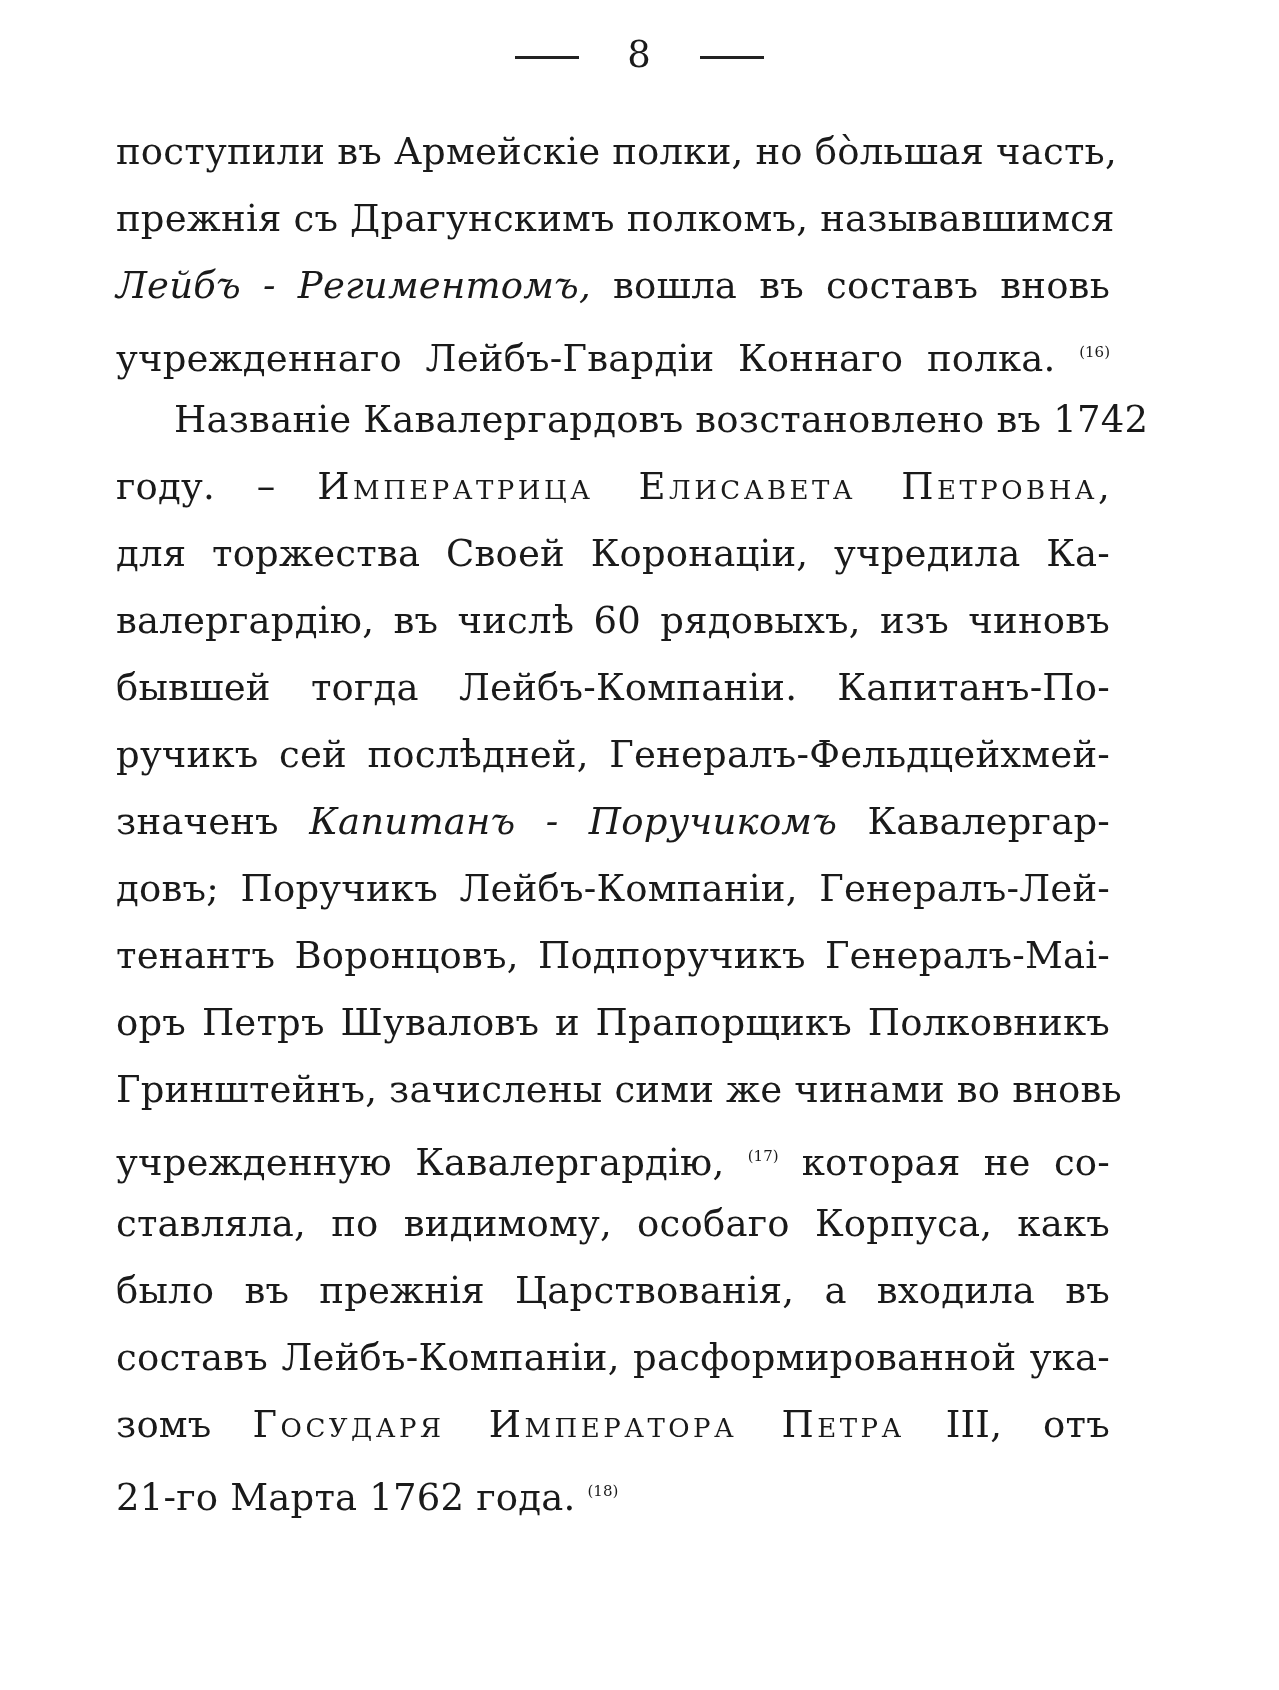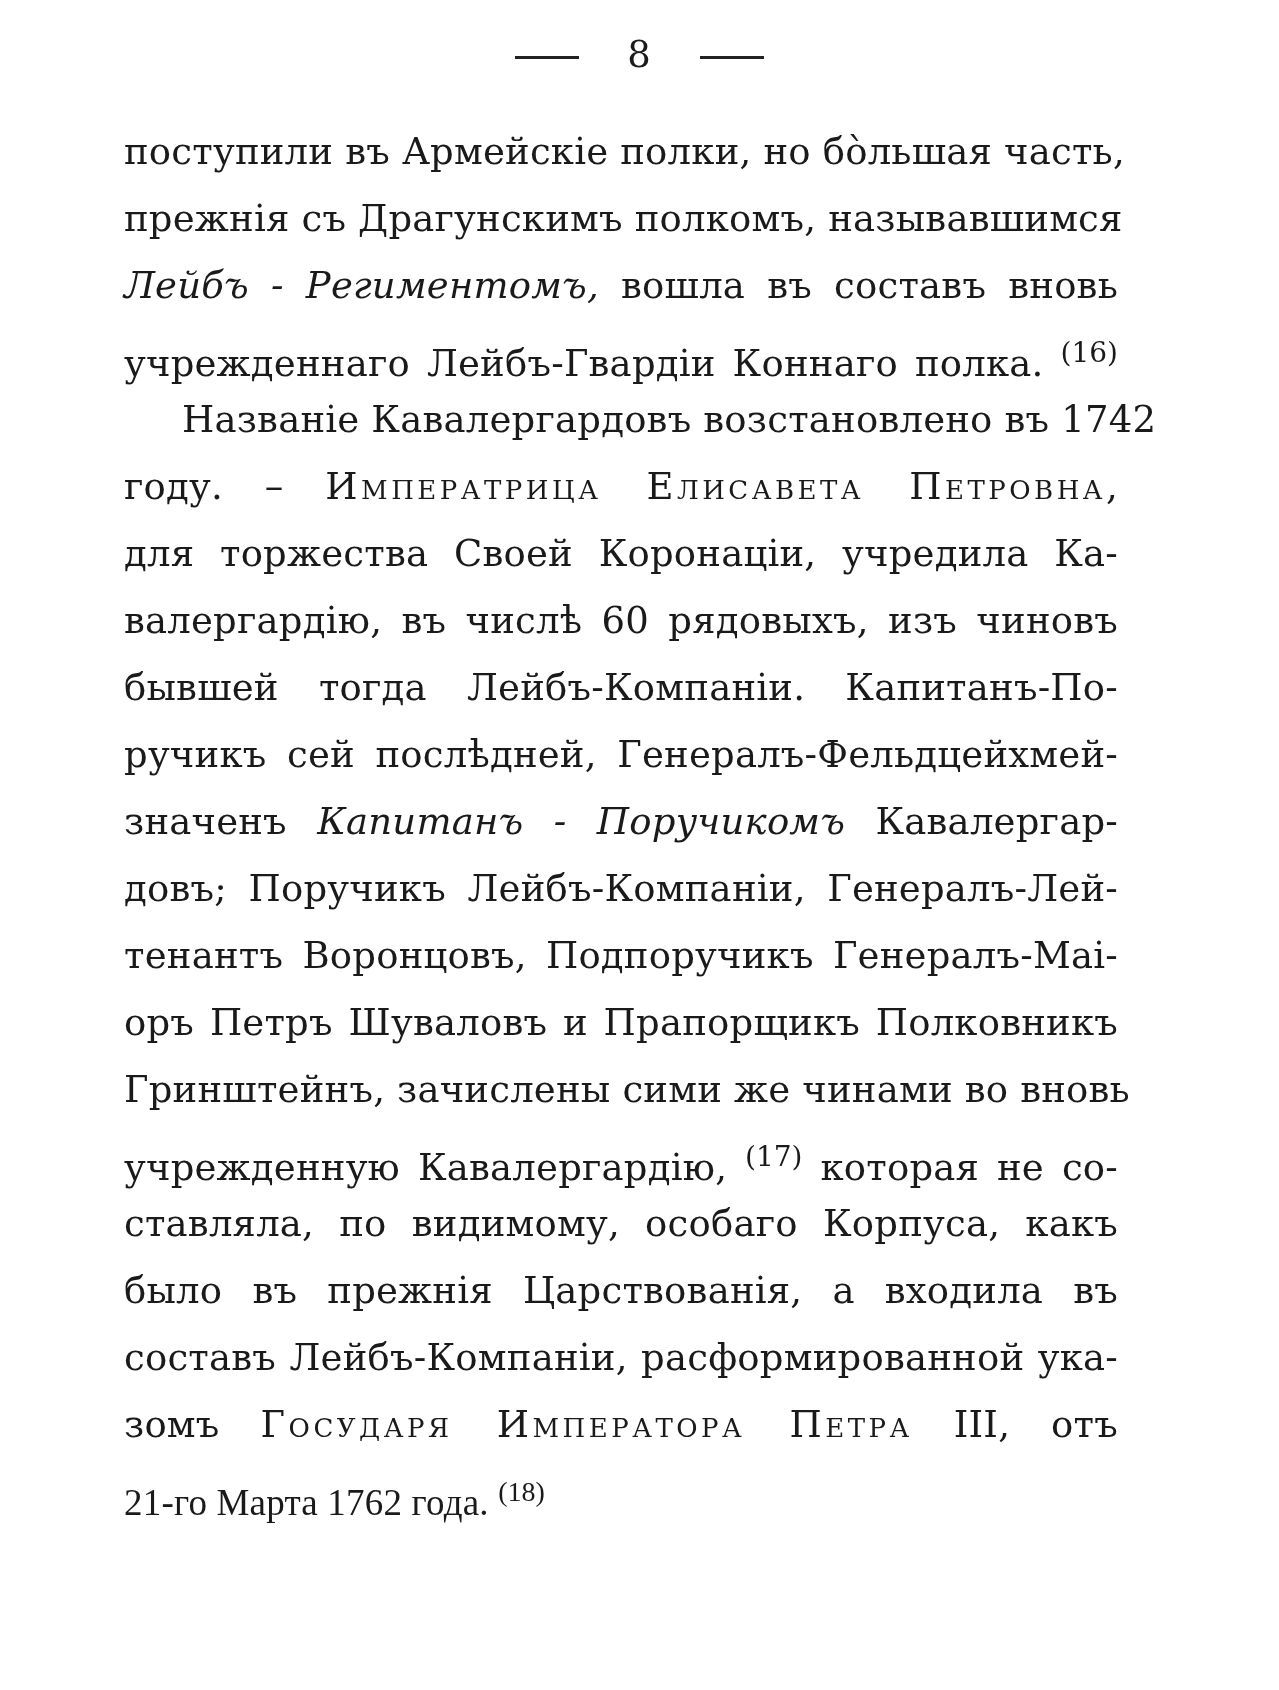--- a/index.html
+++ b/index.html
@@ -34,45 +34,44 @@
     margin-top: 6px;
   }
   .page-number {
     font-size: 37px;
     line-height: 1;
     letter-spacing: 1px;
   }
   .text-block {
     position: absolute;
     top: 118px;
-    left: 124px;
+    left: 116px;
     width: 994px;
   }
   .line {
     font-size: 37px;
     line-height: 67px;
     height: 67px;
     text-align: justify;
     text-align-last: justify;
     white-space: nowrap;
     letter-spacing: 0.2px;
   }
   .line.indent { text-indent: 58px; }
   .line.short {
     text-align: left;
     text-align-last: left;
-    font-family: Liberation Serif, serif;
   }
   .seg-italic { font-style: italic; }
   .seg-smallcaps {
     font-variant: small-caps;
     letter-spacing: 3.5px;
   }
   .seg-sup {
-    font-size: 28px;
+    font-size: 15px;
     vertical-align: 14px;
     letter-spacing: 0;
   }
 </style>
 </head>
 <body>
 
 <div class="page">
 
   <div class="page-header">

